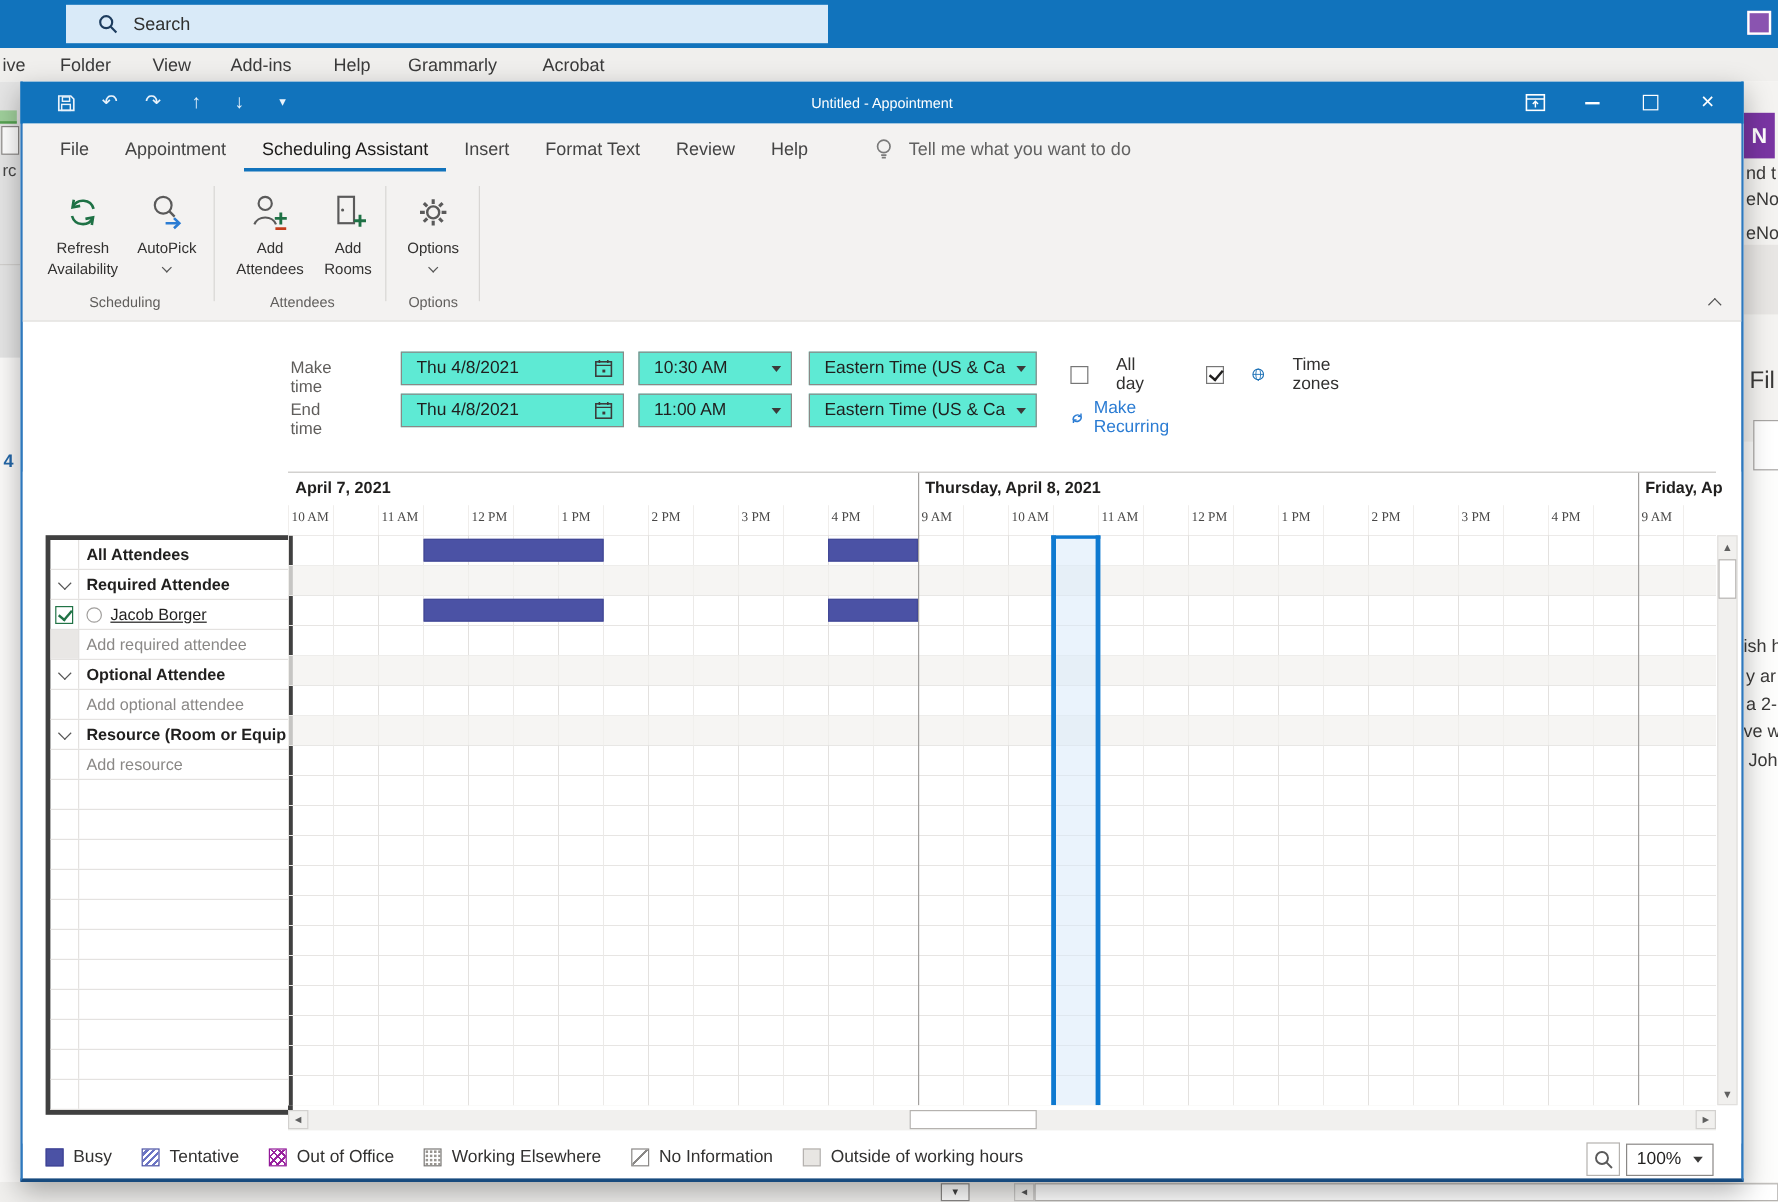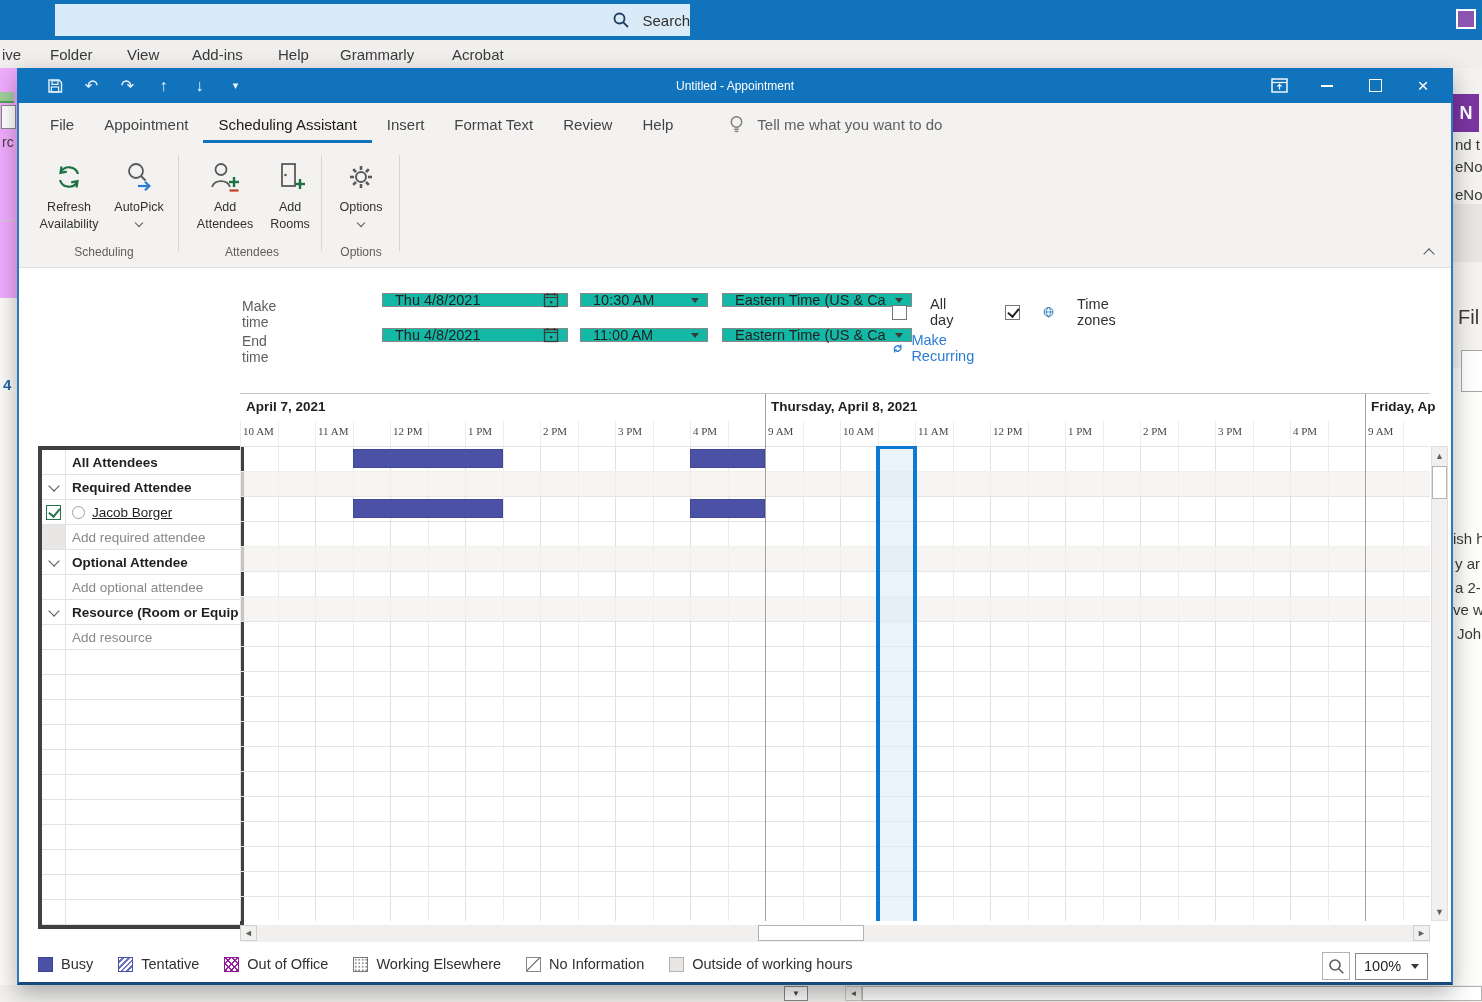--- a/index.html
+++ b/index.html
@@ -2,26 +2,26 @@
 <html><head>
 <meta charset="utf-8">
 <style>
   html,body{margin:0;padding:0;background:#ddd;}
   .screen{position:relative;width:1482px;height:1002px;background:#ffffff;overflow:hidden;
           font-family:"Liberation Sans",sans-serif;-webkit-font-smoothing:antialiased;}
   
   .bg-top{position:absolute;left:0;top:0;width:1482px;height:40px;background:#1173bc;}
   .searchbox{position:absolute;left:55px;top:4px;width:635px;height:32px;background:#d9eaf8;
              display:flex;align-items:center;gap:12px;padding-left:26px;box-sizing:border-box;
-             font-size:15px;color:#30302f;justify-content:flex-end;}
+             font-size:15px;color:#30302f;}
   .bg-win-icon{position:absolute;left:1456px;top:9px;width:20px;height:20px;border:2px solid #fff;
                background:#8a54b0;box-sizing:border-box;}
   .bg-menu{position:absolute;left:0;top:40px;width:1482px;height:28px;background:#f0efed;overflow:hidden;}
   .bg-menu span{position:absolute;top:6px;font-size:15px;color:#3b3b3b;white-space:nowrap;}
-  .bg-left{position:absolute;left:0;top:68px;width:17px;height:934px;background:#f0abfc;overflow:hidden;}
+  .bg-left{position:absolute;left:0;top:68px;width:17px;height:934px;background:#e5e5e5;overflow:hidden;}
   .bg-left .greenbit{position:absolute;left:0;top:24px;width:14px;height:9px;background:#9fcf9b;border-bottom:2px solid #55a152;}
   .bg-left .boxbit{position:absolute;left:1px;top:37px;width:13px;height:22px;background:#fff;border:1px solid #8a8886;}
   .bg-left .rcbit{position:absolute;left:2px;top:66px;font-size:14px;color:#444;}
   .bg-left .divbit{position:absolute;left:0;top:152px;width:17px;height:1px;background:#d2d0ce;}
   .bg-left .whitebit{position:absolute;left:0;top:230px;width:17px;height:704px;background:#fbfaf9;}
   .bg-left .fourbit{position:absolute;left:3px;top:308px;font-size:15px;font-weight:bold;color:#2467a8;}
   .bg-right{position:absolute;left:1453px;top:68px;width:29px;height:934px;background:#f4f3f1;overflow:hidden;}
   .bg-right .nbadge{position:absolute;left:0;top:26px;width:26px;height:38px;background:#7a35a3;color:#fff;
                     font-weight:bold;font-size:18px;display:flex;align-items:center;justify-content:center;}
   .bg-right .frag{position:absolute;font-size:15px;color:#3b3a39;white-space:nowrap;}
@@ -61,22 +61,22 @@
   .bigbtn .lbl{font-size:12.5px;color:#323130;text-align:center;line-height:1.35;margin-top:2px;}
   .rdiv{position:absolute;top:10px;width:1px;height:96px;background:#d8d6d4;}
   .grplbl{position:absolute;top:100px;font-size:12px;color:#605e5c;text-align:center;}
   .collapse-chev{position:absolute;right:18px;top:105px;}
   .chev{display:inline-block;width:7px;height:7px;border-right:1.6px solid #555;border-bottom:1.6px solid #555;transform:rotate(45deg);}
   .chev.up{transform:rotate(-135deg);}
   .chev.small{width:5px;height:5px;}
   
   .form-row{position:absolute;left:0;height:27px;display:block;}
   .frm-label{position:absolute;left:223px;top:5px;font-size:14px;color:#605e5c;}
-  .input{position:absolute;top:0;height:14px;background:#14b8a6;border:1px solid #8a8886;box-sizing:border-box;
-         display:flex;align-items:center;padding:0 8px 0 12px;font-size:14.5px;color:#201f1e;margin-left:48px;}
+  .input{position:absolute;top:0;height:28px;background:#5eead4;border:1px solid #8a8886;box-sizing:border-box;
+         display:flex;align-items:center;padding:0 8px 0 12px;font-size:14.5px;color:#201f1e;}
   .input .val{flex:1;white-space:nowrap;overflow:hidden;}
   .dd-arrow{width:0;height:0;border-left:4.5px solid transparent;border-right:4.5px solid transparent;border-top:5px solid #3b3a39;margin-left:6px;flex:none;}
   .chk{position:absolute;top:3px;display:flex;align-items:center;gap:23px;font-size:14.5px;color:#323130;}
   .cb{width:15px;height:15px;border:1px solid #767676;background:#fff;box-sizing:border-box;position:relative;flex:none;}
   .cb.checked::after{content:"";position:absolute;left:3.5px;top:0.5px;width:5px;height:9px;
                      border-right:2px solid #201f1e;border-bottom:2px solid #201f1e;transform:rotate(40deg);}
   .cb.green{border:1.5px solid #217346;}
   .cb.green.checked::after{border-color:#217346;}
   .reclink{position:absolute;display:flex;align-items:center;gap:8px;font-size:14.5px;color:#2b7cd3;}
   

